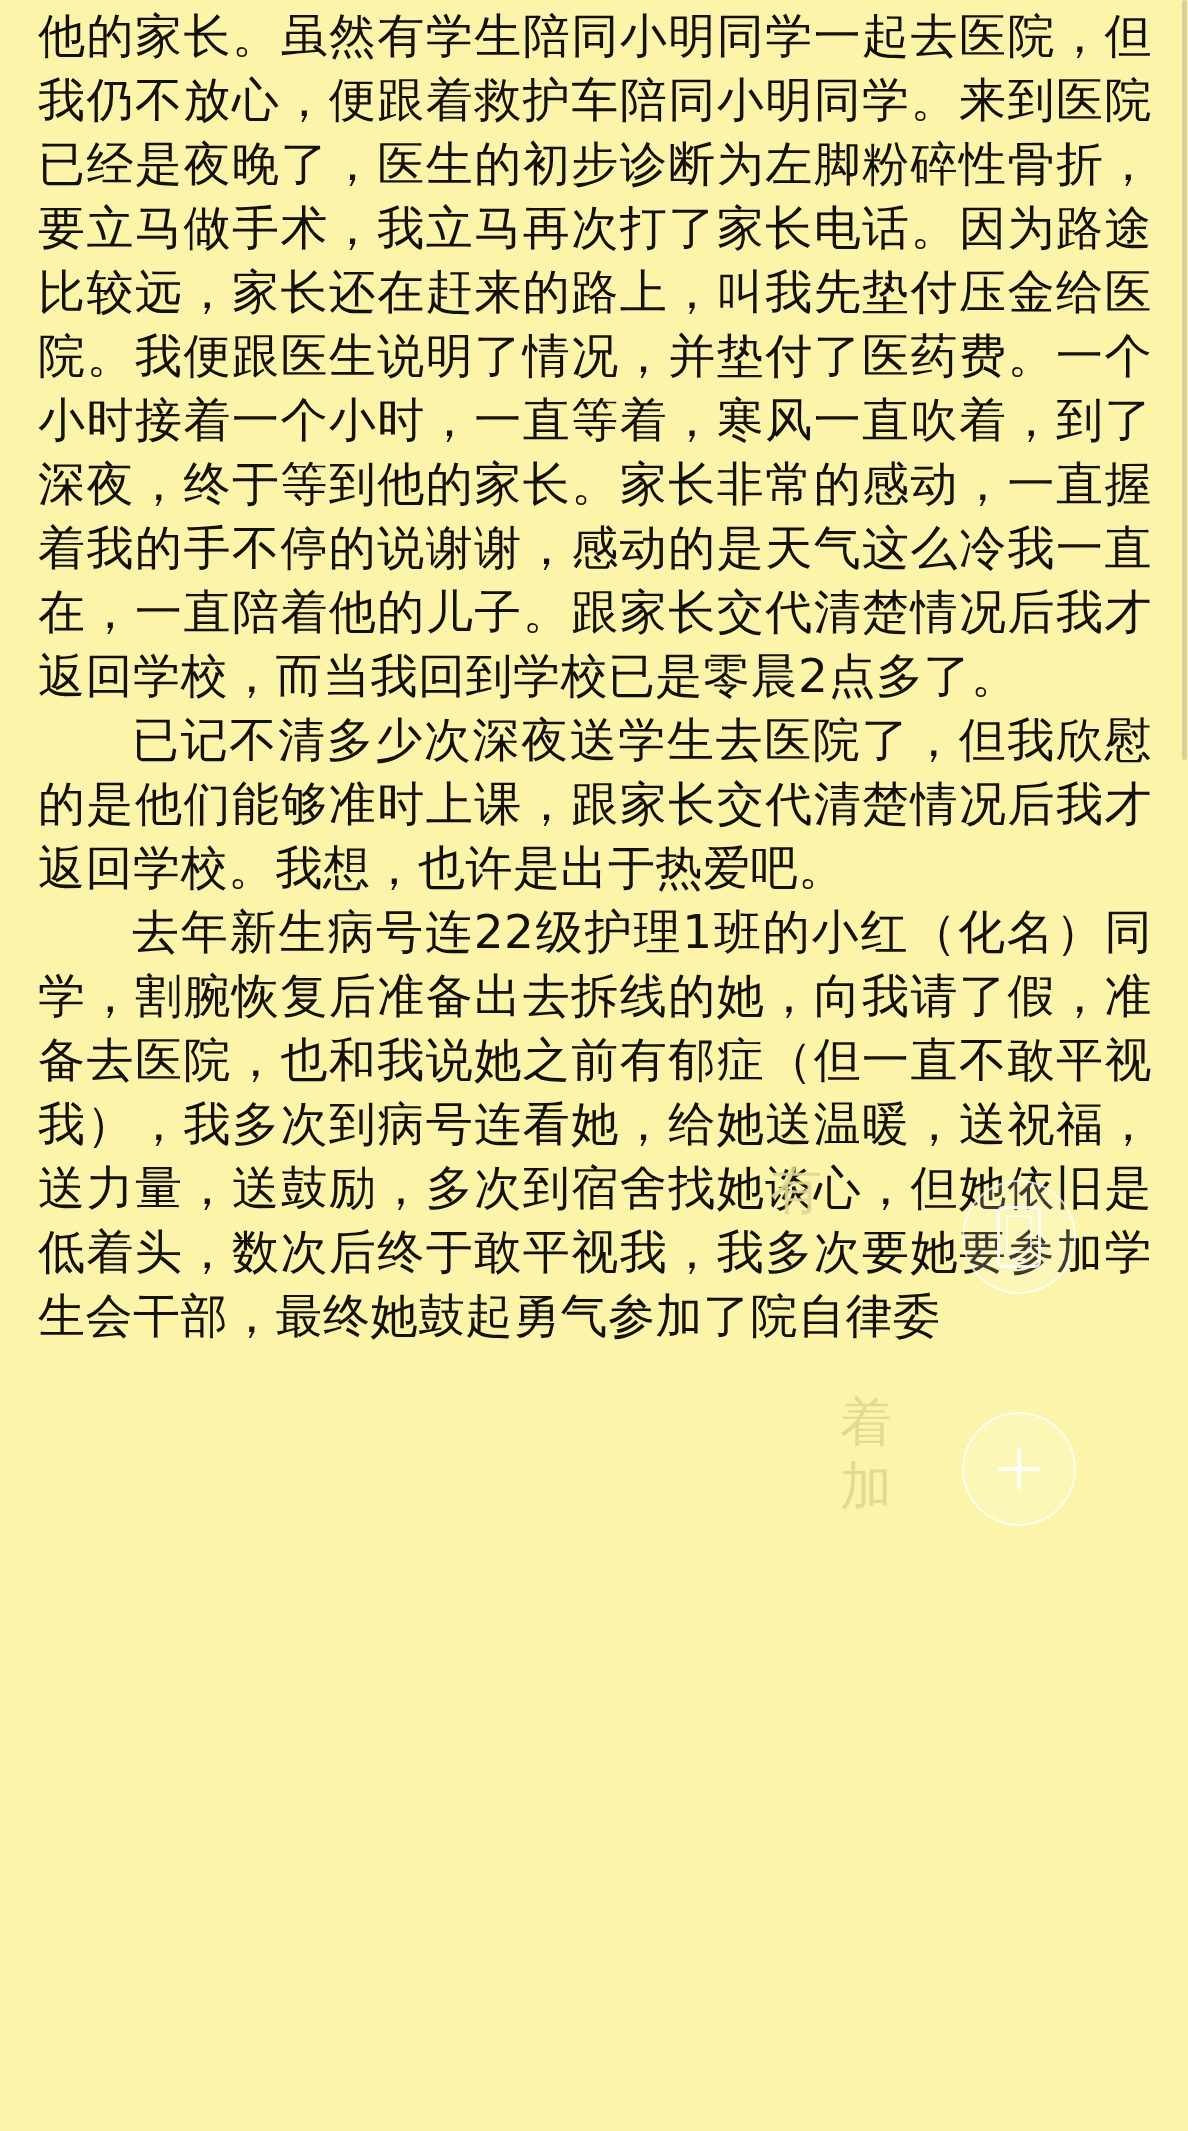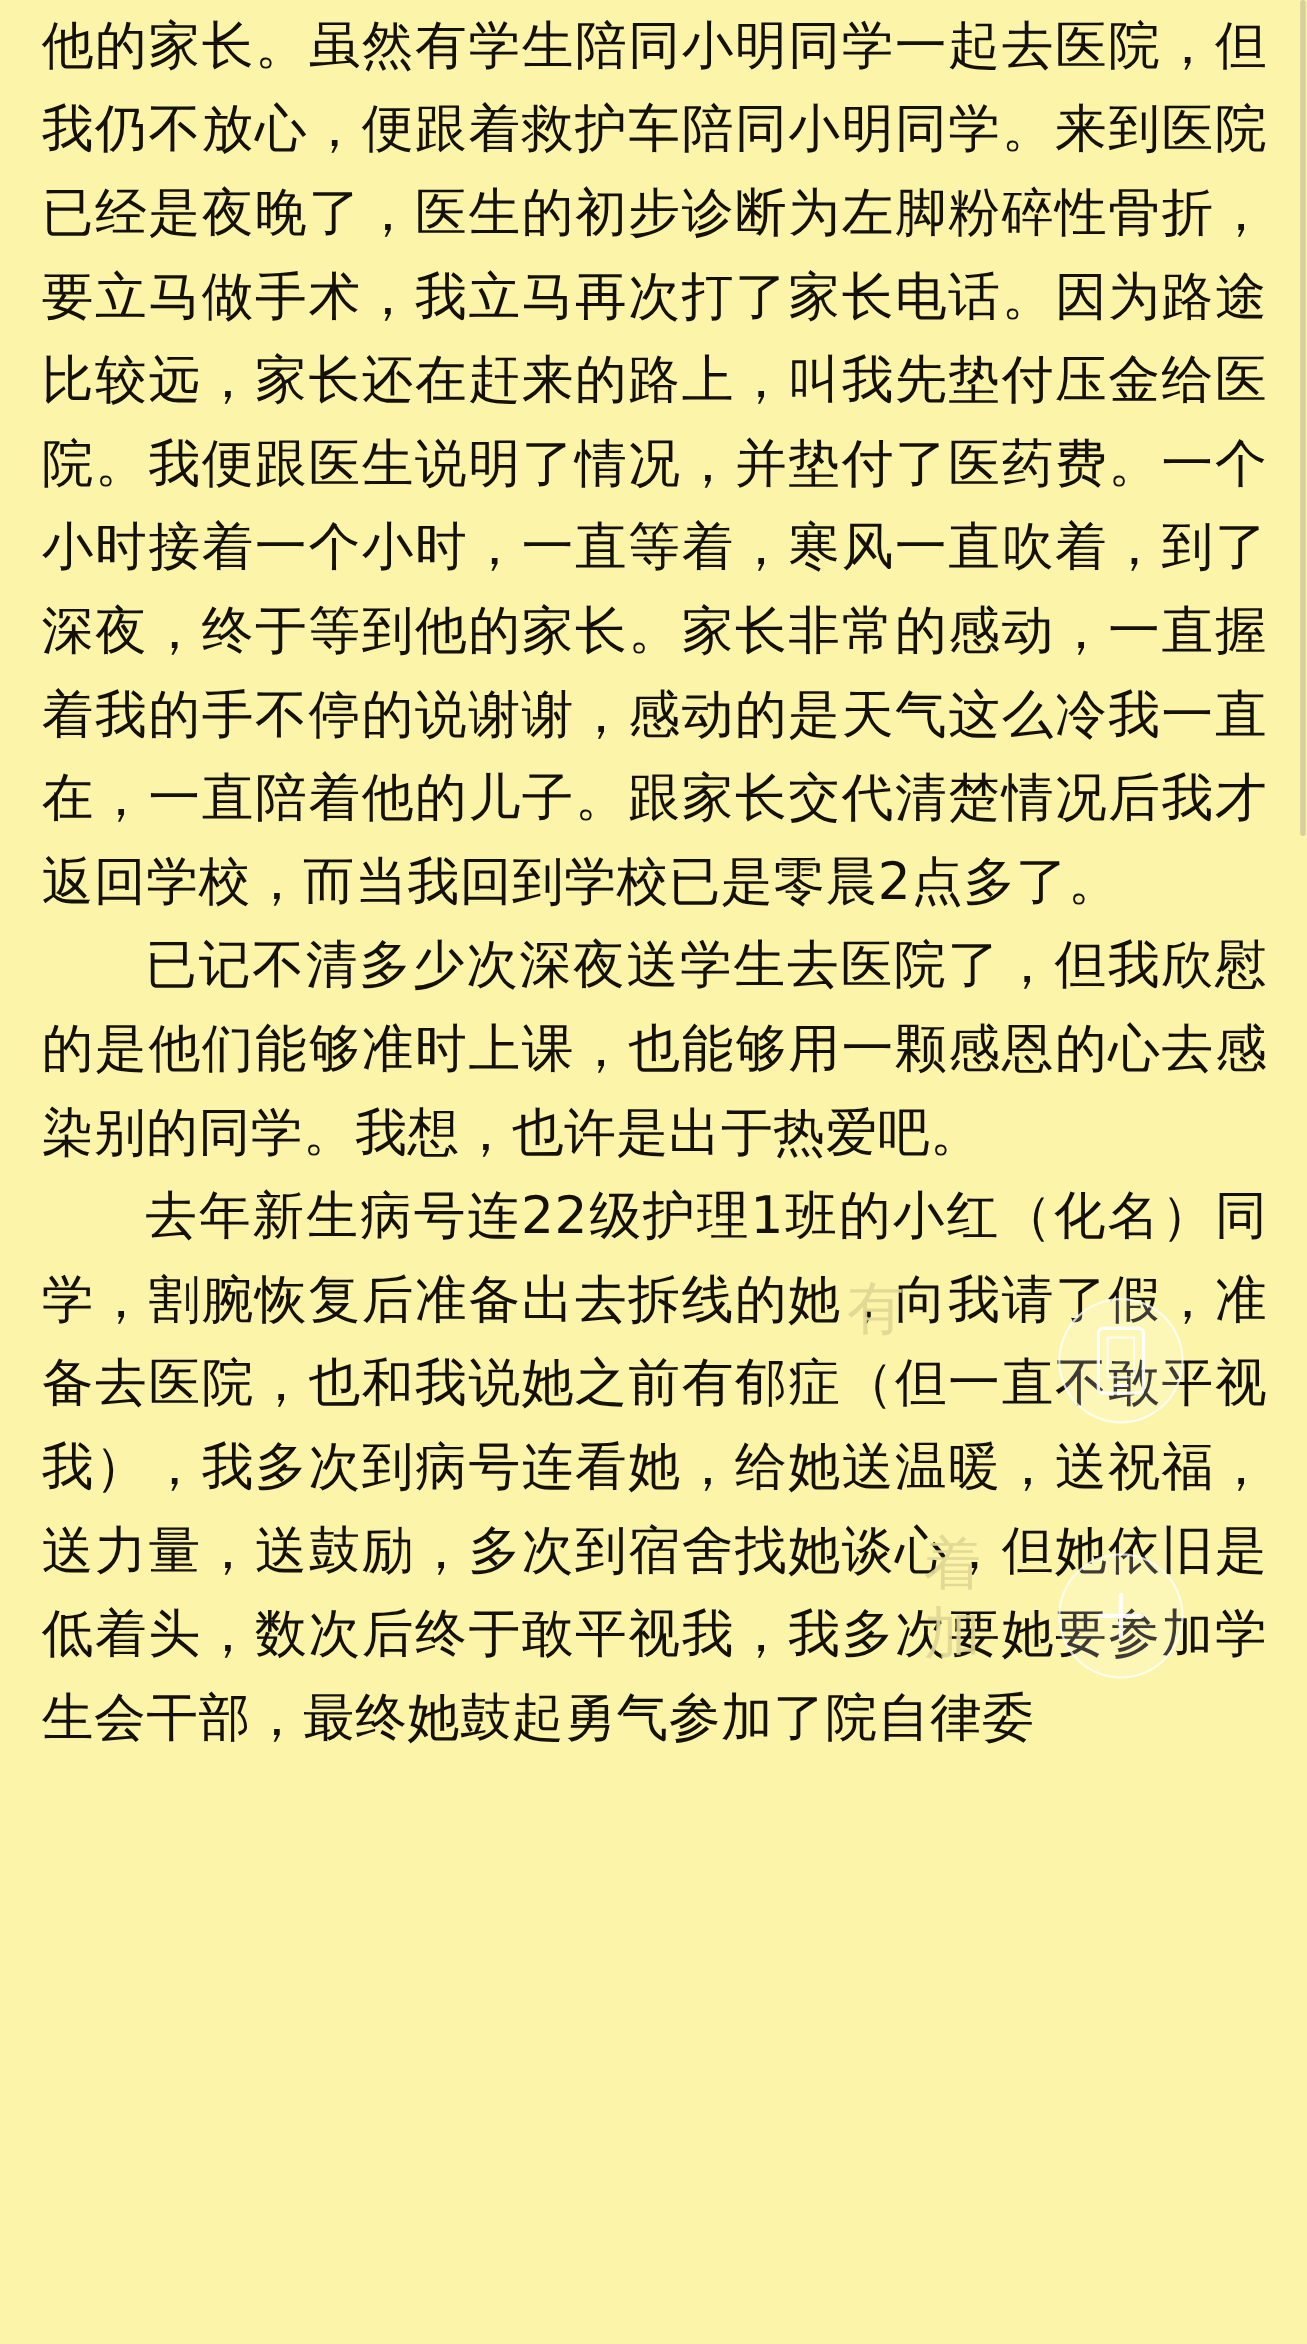--- a/index.html
+++ b/index.html
@@ -42,21 +42,21 @@
     position: absolute;
     top: 0;
     left: 0;
     width: 1188px;
     box-sizing: border-box;
     padding: 0 36px 0 38px;
   }
   p.para {
     margin: 0;
     font-size: 47px;
-    line-height: 76px;
+    line-height: 64px;
     color: #14110a;
     letter-spacing: 0.5px;
     text-align: justify;
     text-justify: inter-character;
     font-family: "DejaVu Sans", sans-serif;
     font-weight: 400;
   }
   p.para.indent {
     text-indent: 94px;
   }
@@ -165,21 +165,21 @@
     width: 42px;
   }
 </style>
 </head>
 <body>
 
 <div id="page">
 
   <div class="doc">
     <p class="para first">他的家长。虽然有学生陪同小明同学一起去医院，但我仍不放心，便跟着救护车陪同小明同学。来到医院已经是夜晚了，医生的初步诊断为左脚粉碎性骨折，要立马做手术，我立马再次打了家长电话。因为路途比较远，家长还在赶来的路上，叫我先垫付压金给医院。我便跟医生说明了情况，并垫付了医药费。一个小时接着一个小时，一直等着，寒风一直吹着，到了深夜，终于等到他的家长。家长非常的感动，一直握着我的手不停的说谢谢，感动的是天气这么冷我一直在，一直陪着他的儿子。跟家长交代清楚情况后我才返回学校，而当我回到学校已是零晨2点多了。</p>
-    <p class="para indent">已记不清多少次深夜送学生去医院了，但我欣慰的是他们能够准时上课，也能够用一颗感恩的心去感染别的同学。我想，也许是出于热爱吧。</p>
+    <p class="para indent">已记不清多少次深夜送学生去医院了，但我欣慰的是他们能够准时上课，跟家长交代清楚情况后我才返回学校。我想，也许是出于热爱吧。</p>
     <p class="para indent">去年新生病号连22级护理1班的小红（化名）同学，割腕恢复后准备出去拆线的她，向我请了假，准备去医院，也和我说她之前有郁症（但一直不敢平视我），我多次到病号连看她，给她送温暖，送祝福，送力量，送鼓励，多次到宿舍找她谈心，但她依旧是低着头，数次后终于敢平视我，我多次要她要参加学生会干部，最终她鼓起勇气参加了院自律委</p>
   </div>
 
   <div class="watermark wm-text-1">有</div>
   <div class="watermark wm-text-2">着<br>加</div>
 
   <div class="wm-circle wm-circle-1">
     <div class="phone-glyph">
         <div class="screen"></div>
       </div>

